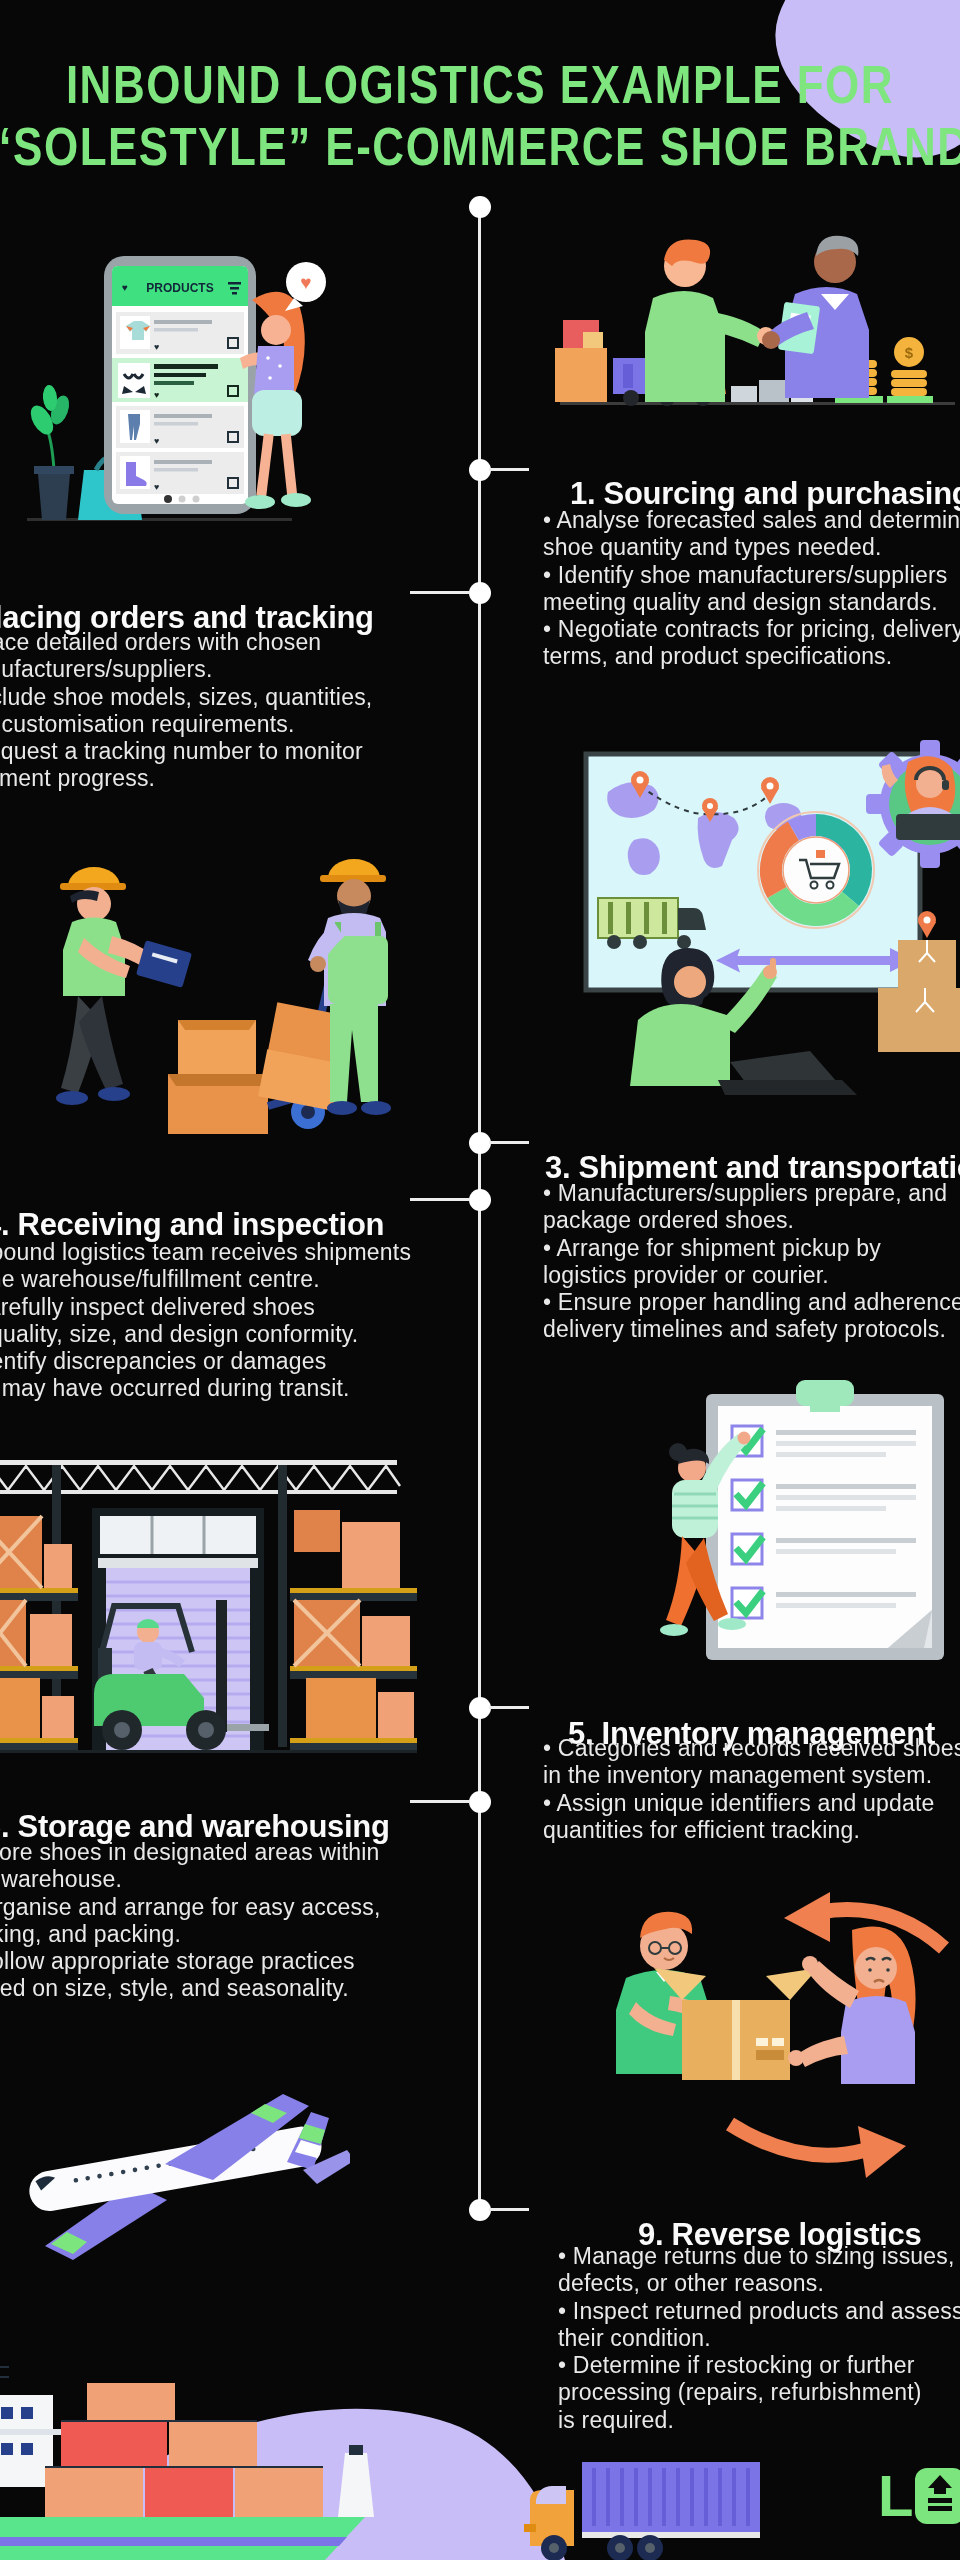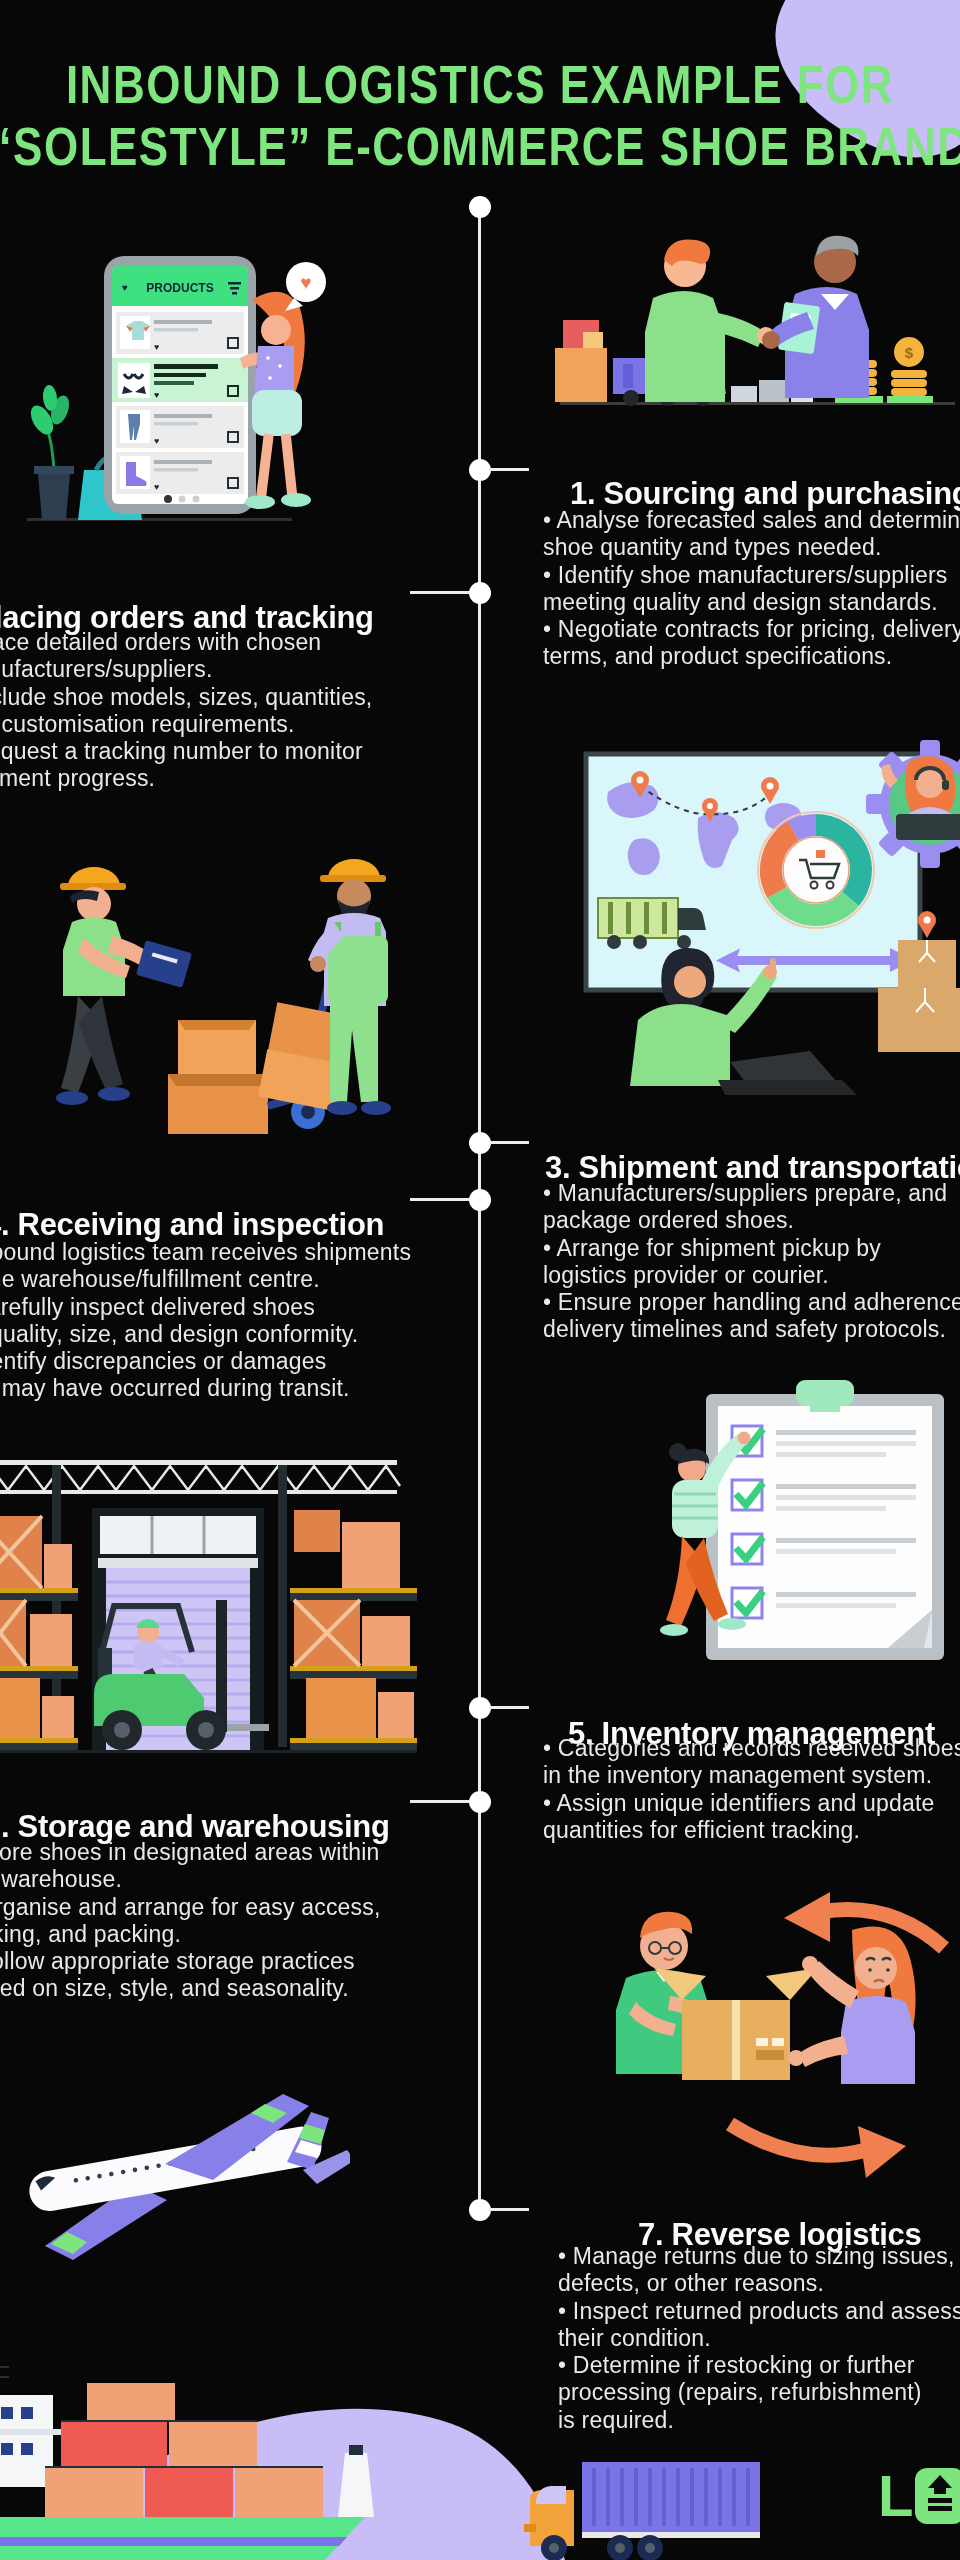--- a/index.html
+++ b/index.html
@@ -612,21 +612,21 @@
 <h2 class="h" style="left:-16px;top:1783px">6. Storage and warehousing</h2>
 <div class="txt" style="left:-38px;top:1839px">
   <div class="bl">•  Store shoes in designated areas within</div>
   <div class="bl">the warehouse.</div>
   <div class="bl">•  Organise and arrange for easy access,</div>
   <div class="bl">picking, and packing.</div>
   <div class="bl">•  Follow appropriate storage practices</div>
   <div class="bl">based on size, style, and seasonality.</div>
 </div>
 
-<h2 class="h" style="left:638px;top:2191px">7. Reverse logistics</h2>
+<h2 class="h" style="left:638px;top:2191px">9. Reverse logistics</h2>
 <div class="txt" style="left:558px;top:2243px">
   <div class="bl">•  Manage returns due to sizing issues,</div>
   <div class="bl">defects, or other reasons.</div>
   <div class="bl">•  Inspect returned products and assess</div>
   <div class="bl">their condition.</div>
   <div class="bl">•  Determine if restocking or further</div>
   <div class="bl">processing (repairs, refurbishment)</div>
   <div class="bl">is required.</div>
 </div>
 

